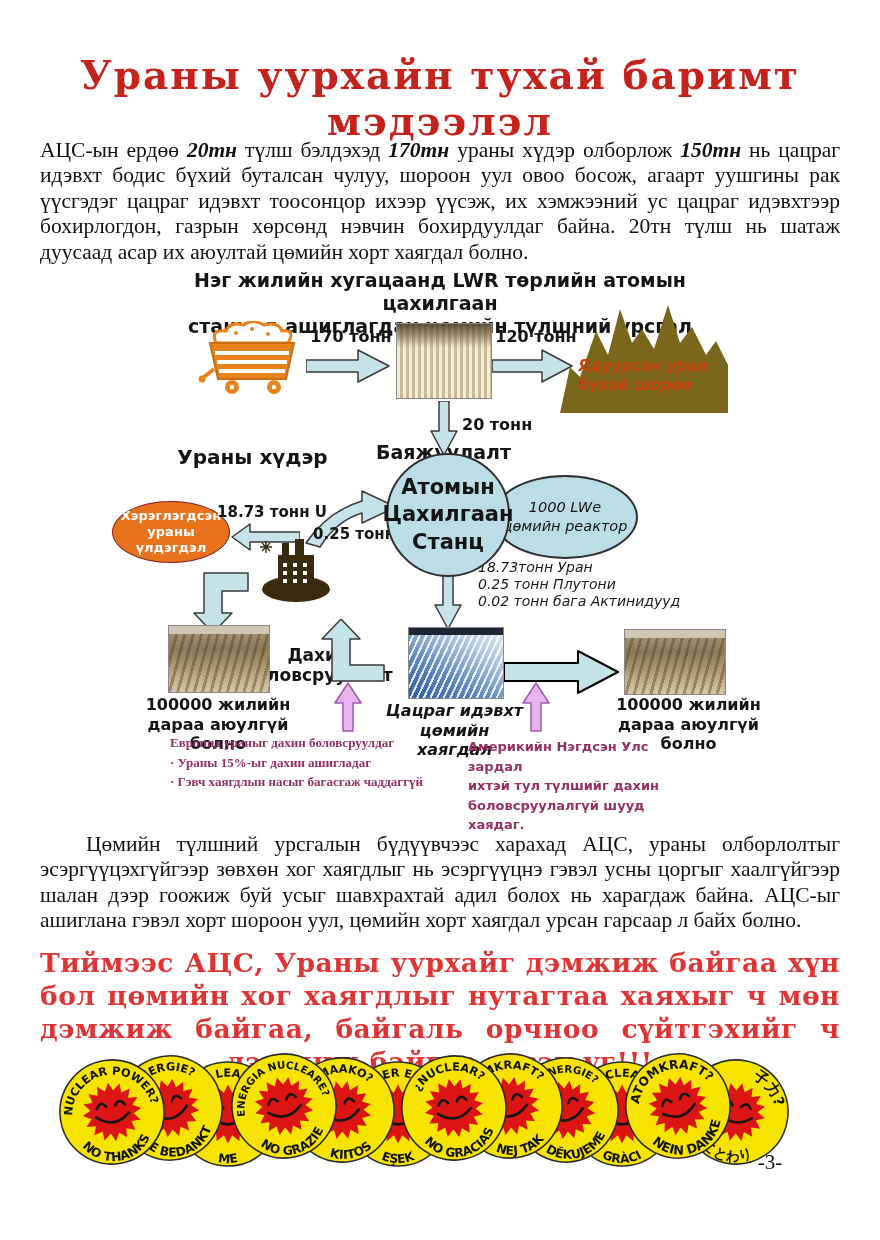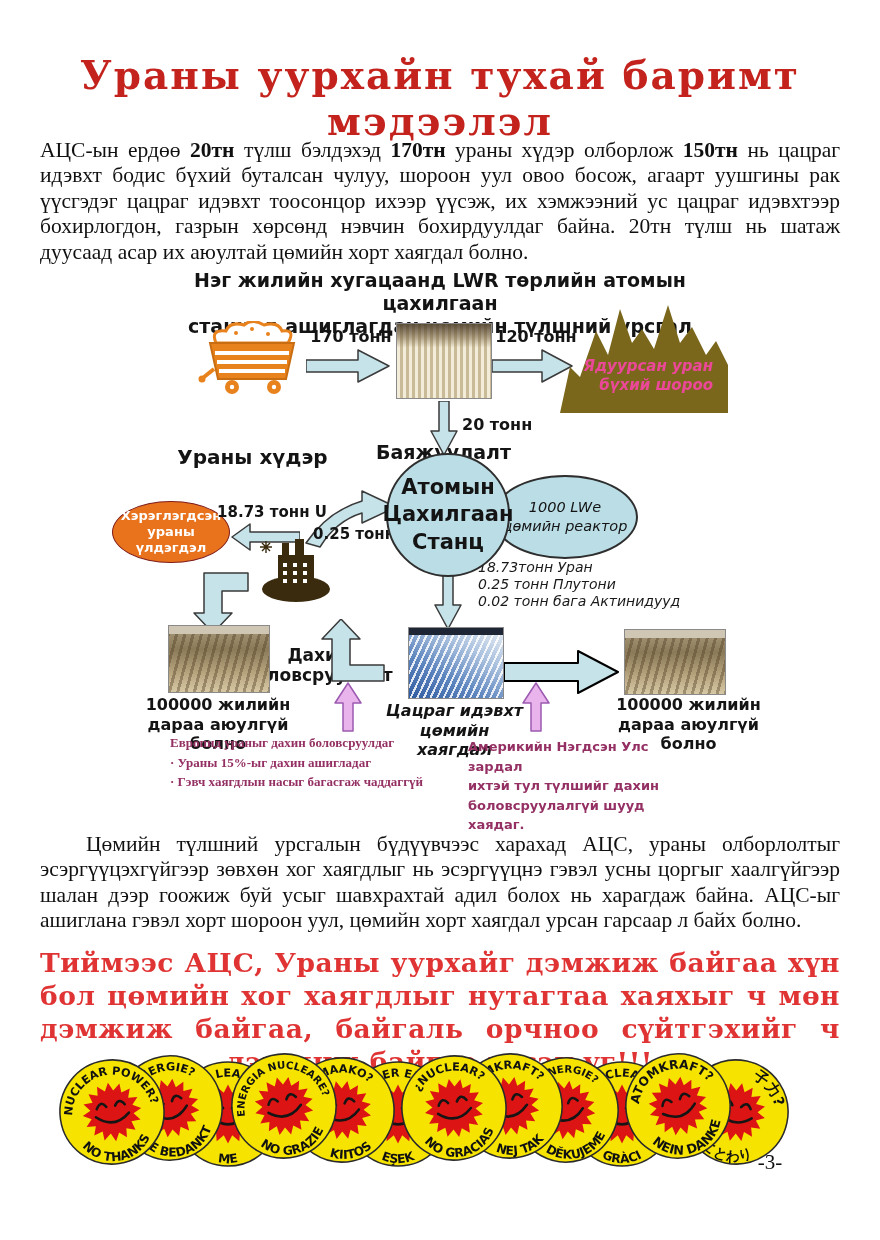--- a/index.html
+++ b/index.html
@@ -9,21 +9,21 @@
   
   .main-title{position:absolute;top:52px;left:0;right:0;text-align:center;
     font-family:"DejaVu Serif",serif;font-weight:bold;font-size:39px;letter-spacing:2px;
     color:#c4231d;}
 
   
   .para{position:absolute;left:40px;width:800px;font-size:21.5px;line-height:25.5px;
     text-align:justify;color:#101010;}
   .para1{top:116px;}
   .para2{top:810px;text-indent:46px;}
-  .b{font-weight:bold;}
+  .b{font-weight:bold;font-style:italic;}
 
   
   .diagram{position:absolute;top:265px;left:0;width:880px;height:540px;
     font-family:"DejaVu Sans",sans-serif;color:#141414;}
   .abs{position:absolute;}
   .pre{white-space:pre-line;}
   .dtitle{left:150px;top:4px;width:580px;text-align:center;font-weight:bold;
     font-size:19px;line-height:23px;}
   .dlabel{font-weight:bold;text-align:center;font-size:18px;margin-top:40px;}
   .alabel{font-weight:bold;text-align:center;font-size:16px;}
@@ -38,22 +38,22 @@
   .photo-desert{background:
     linear-gradient(180deg,#cfc7b4 0 12%, rgba(0,0,0,0) 12%),
     repeating-linear-gradient(105deg, rgba(80,60,35,.4) 0 3px, rgba(0,0,0,0) 3px 8px),
     linear-gradient(180deg,#a99a7c 0%,#8a7a58 35%,#b5a37d 70%,#d6c8a4 100%);}
   .photo-fuel{background:
     linear-gradient(180deg,#1e2636 0 10%, rgba(0,0,0,0) 10%),
     repeating-linear-gradient(115deg, rgba(255,255,255,.85) 0 2px, rgba(0,0,0,0) 2px 6px),
     linear-gradient(210deg,#e8eef5 0%,#a6bedd 35%,#5e86bf 65%,#2f5ba0 100%);}
   .cap{font-weight:bold;font-size:16px;line-height:1.22;text-align:center;}
   .hand{font-style:italic;}
-  .mtn-text{color:#ec4899;font-style:italic;font-weight:bold;font-size:15px;
-    line-height:1.25;text-align:right;}
+  .mtn-text{color:#c2410c;font-style:italic;font-weight:bold;font-size:15px;
+    line-height:1.25;text-align:left;}
   .spent{background:#e9731c;border:2px solid #7f1d1d;color:#fff;font-weight:bold;
     font-size:13px;line-height:1.25;}
   .outs{font-size:14px;line-height:17px;font-style:italic;color:#1a1a1a;}
   .note{font-weight:bold;font-size:13px;color:#943063;line-height:1.5;}
 
   
   .warning{position:absolute;top:946px;left:40px;width:800px;
     font-family:"DejaVu Serif",serif;font-weight:bold;font-size:26.5px;line-height:33px;
     color:#e03434;text-align:justify;text-align-last:center;letter-spacing:.5px;}
 

